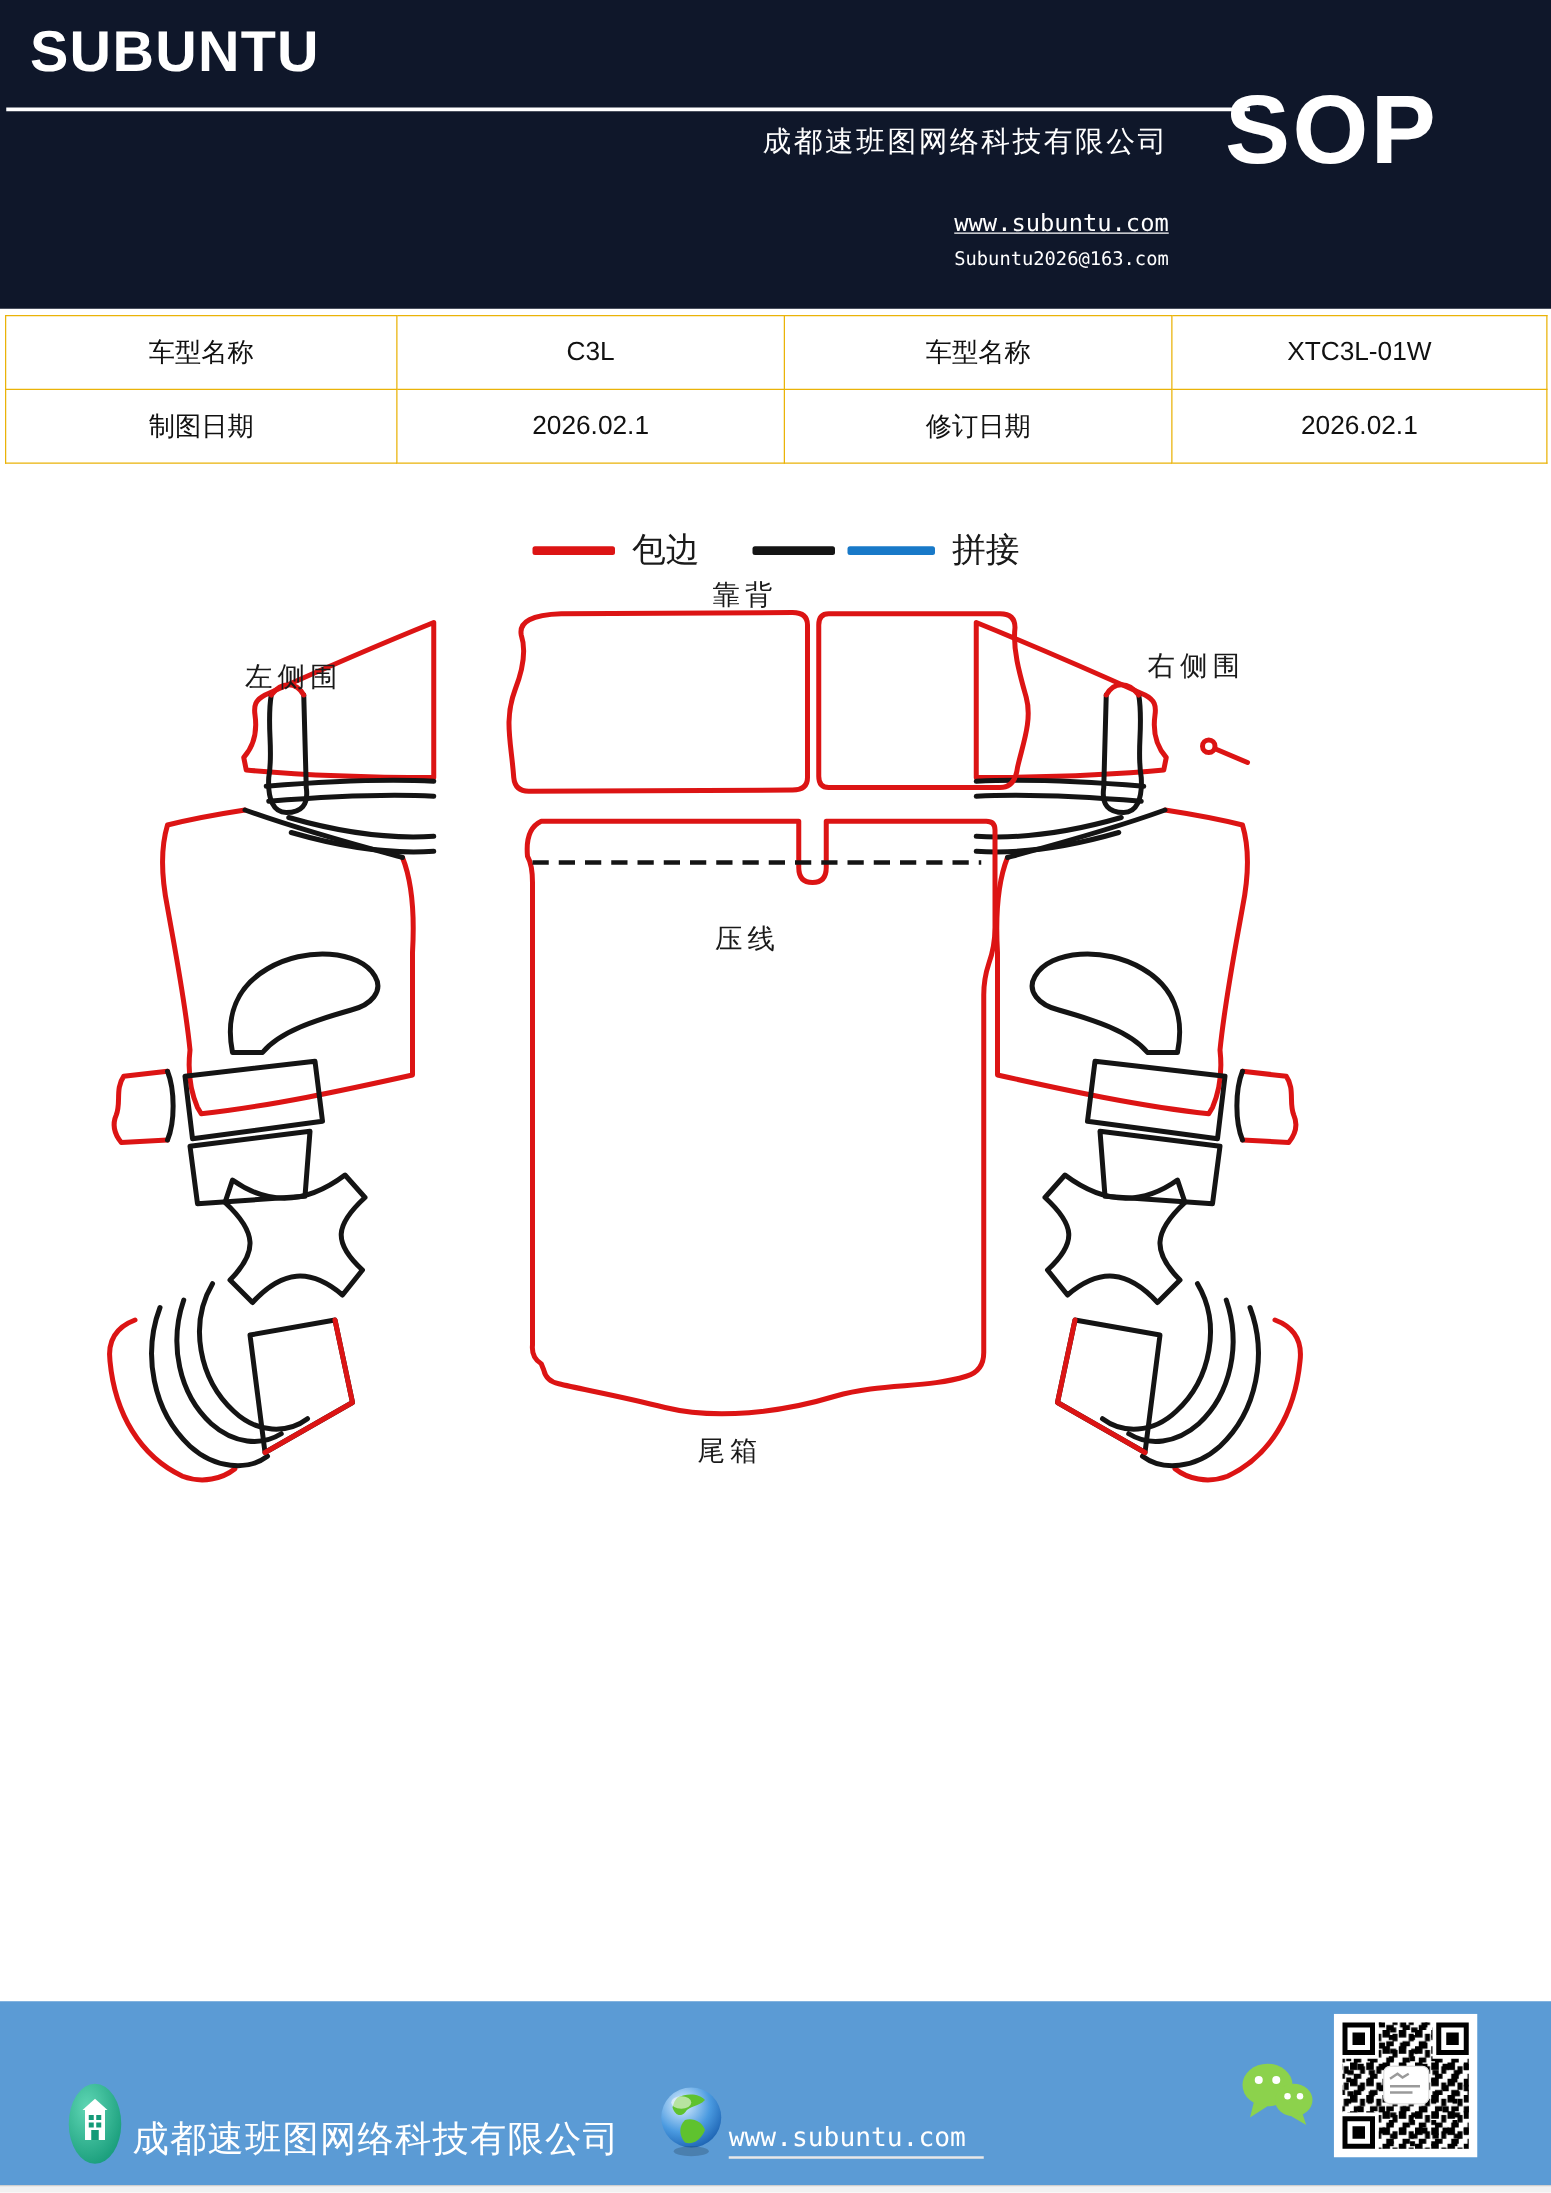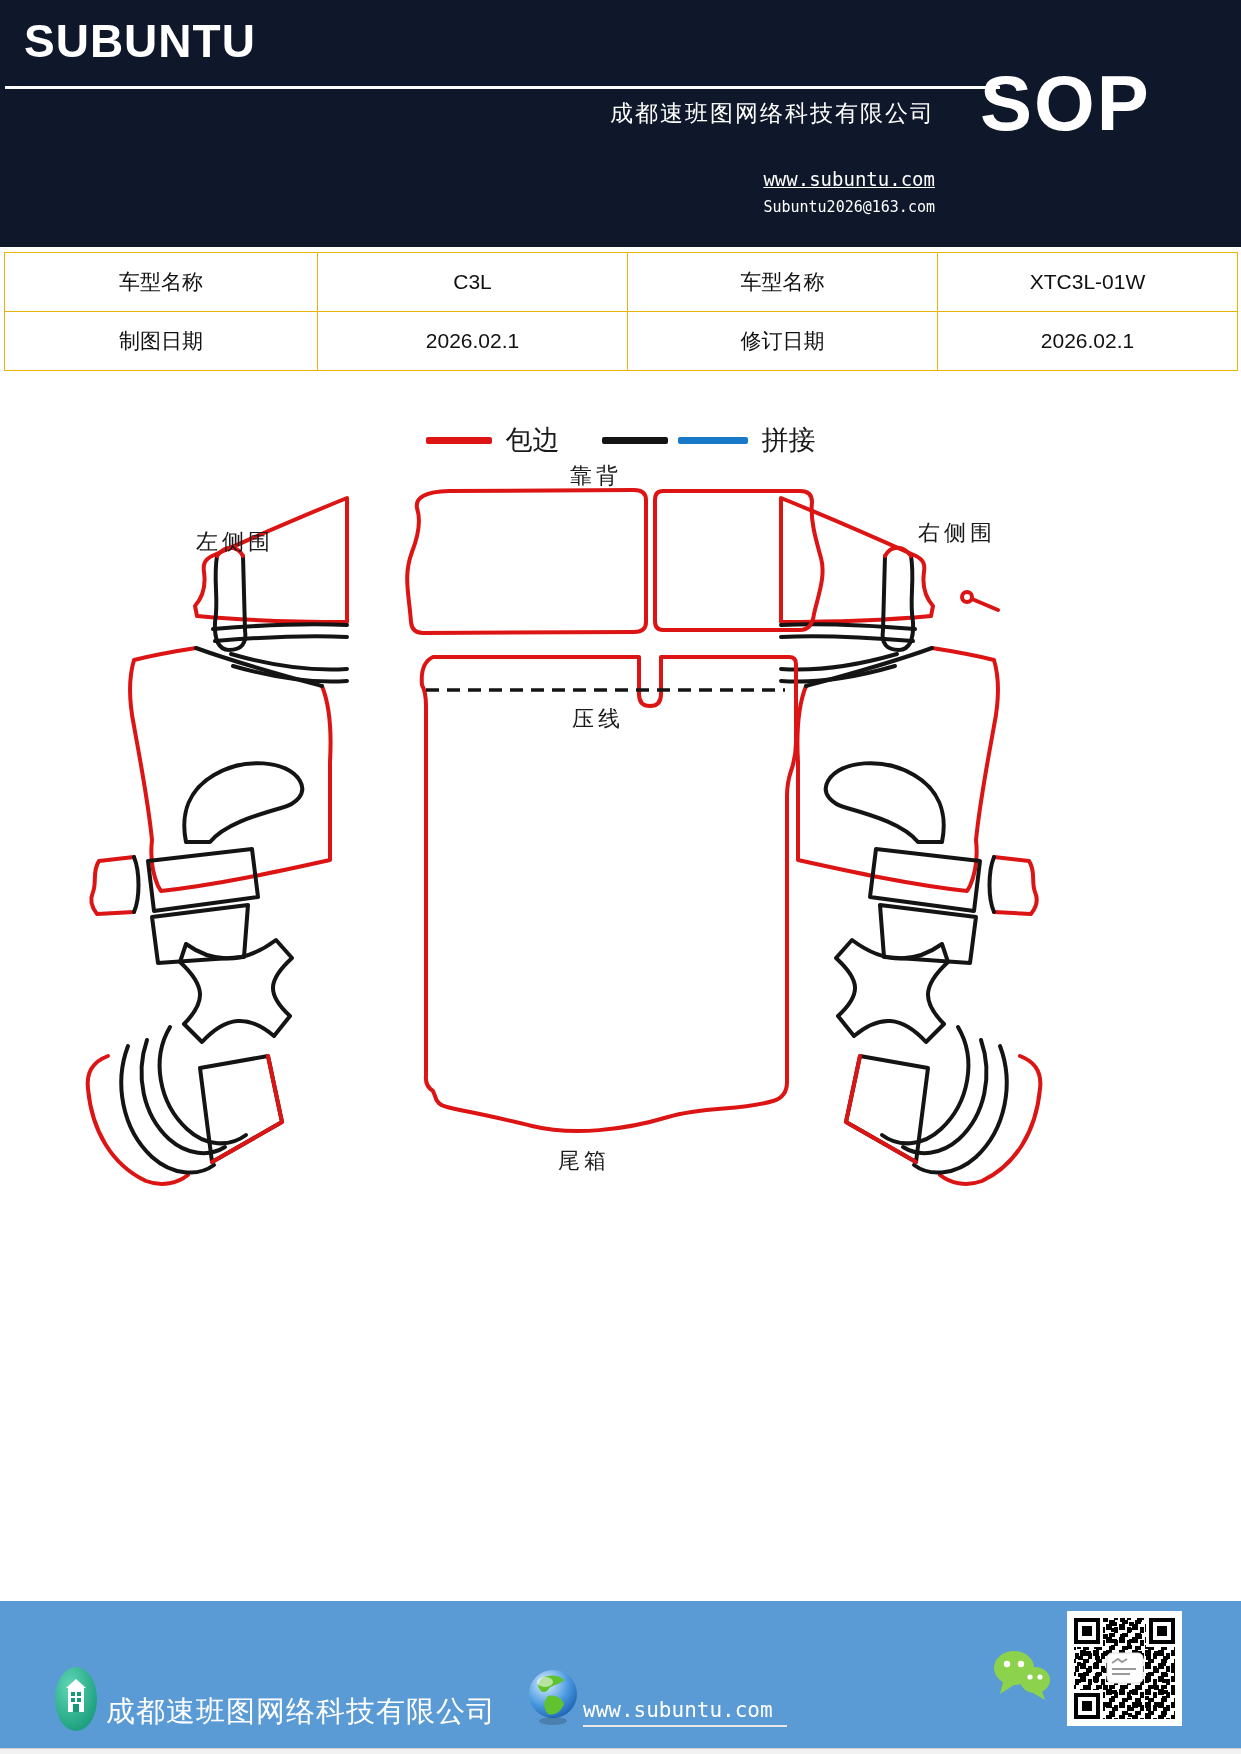--- a/index.html
+++ b/index.html
@@ -125,21 +125,21 @@
     <path class="red" d="M663,491 L800,491 Q812,491 812,502 C810,520 816,540 821,558 C826,576 818,596 814,614 Q812,630 800,630 L663,630 Q655,630 655,621 L655,500 Q655,491 663,491 Z"></path>
 
     <path class="red" d="M433,657 L639,657 L639,694 Q639,706 650,706 Q661,706 661,694 L661,657 L789,657 Q796,657 796,664 L796,742 Q796,757 791,771 Q787,783 787,796 L787,1082 Q787,1097 773,1101 C741,1111 706,1106 668,1117 C625,1130 573,1136 532,1126 C497,1117 463,1111 447,1107 Q437,1105 435,1096 L433,1091 Q425,1086 426,1076 L426,706 Q426,692 422,685 Q420,663 433,657 Z"></path>
     <path class="blk" stroke-width="3.5" stroke-dasharray="13 8" stroke-linecap="butt" d="M426,690 L785,690"></path>
   </g>
 </svg>
 
 <div class="dlabel" style="left:570px;top:461px;">靠背</div>
 <div class="dlabel" style="left:196px;top:527px;">左侧围</div>
 <div class="dlabel" style="left:918px;top:518px;">右侧围</div>
-<div class="dlabel" style="left:572px;top:704px;">压线</div>
+<div class="dlabel" style="left:572px;top:736px;">压线</div>
 <div class="dlabel" style="left:558px;top:1146px;">尾箱</div>
 
 <div class="footer"></div>
 <div class="footer-strip"></div>
 
 <svg class="abs" style="left:54px;top:1666px;" width="44" height="66">
   <defs>
     <radialGradient id="gTeal" cx="35%" cy="30%" r="80%">
       <stop offset="0%" stop-color="#5fd6b4"></stop>
         <stop offset="100%" stop-color="#159a78"></stop>

